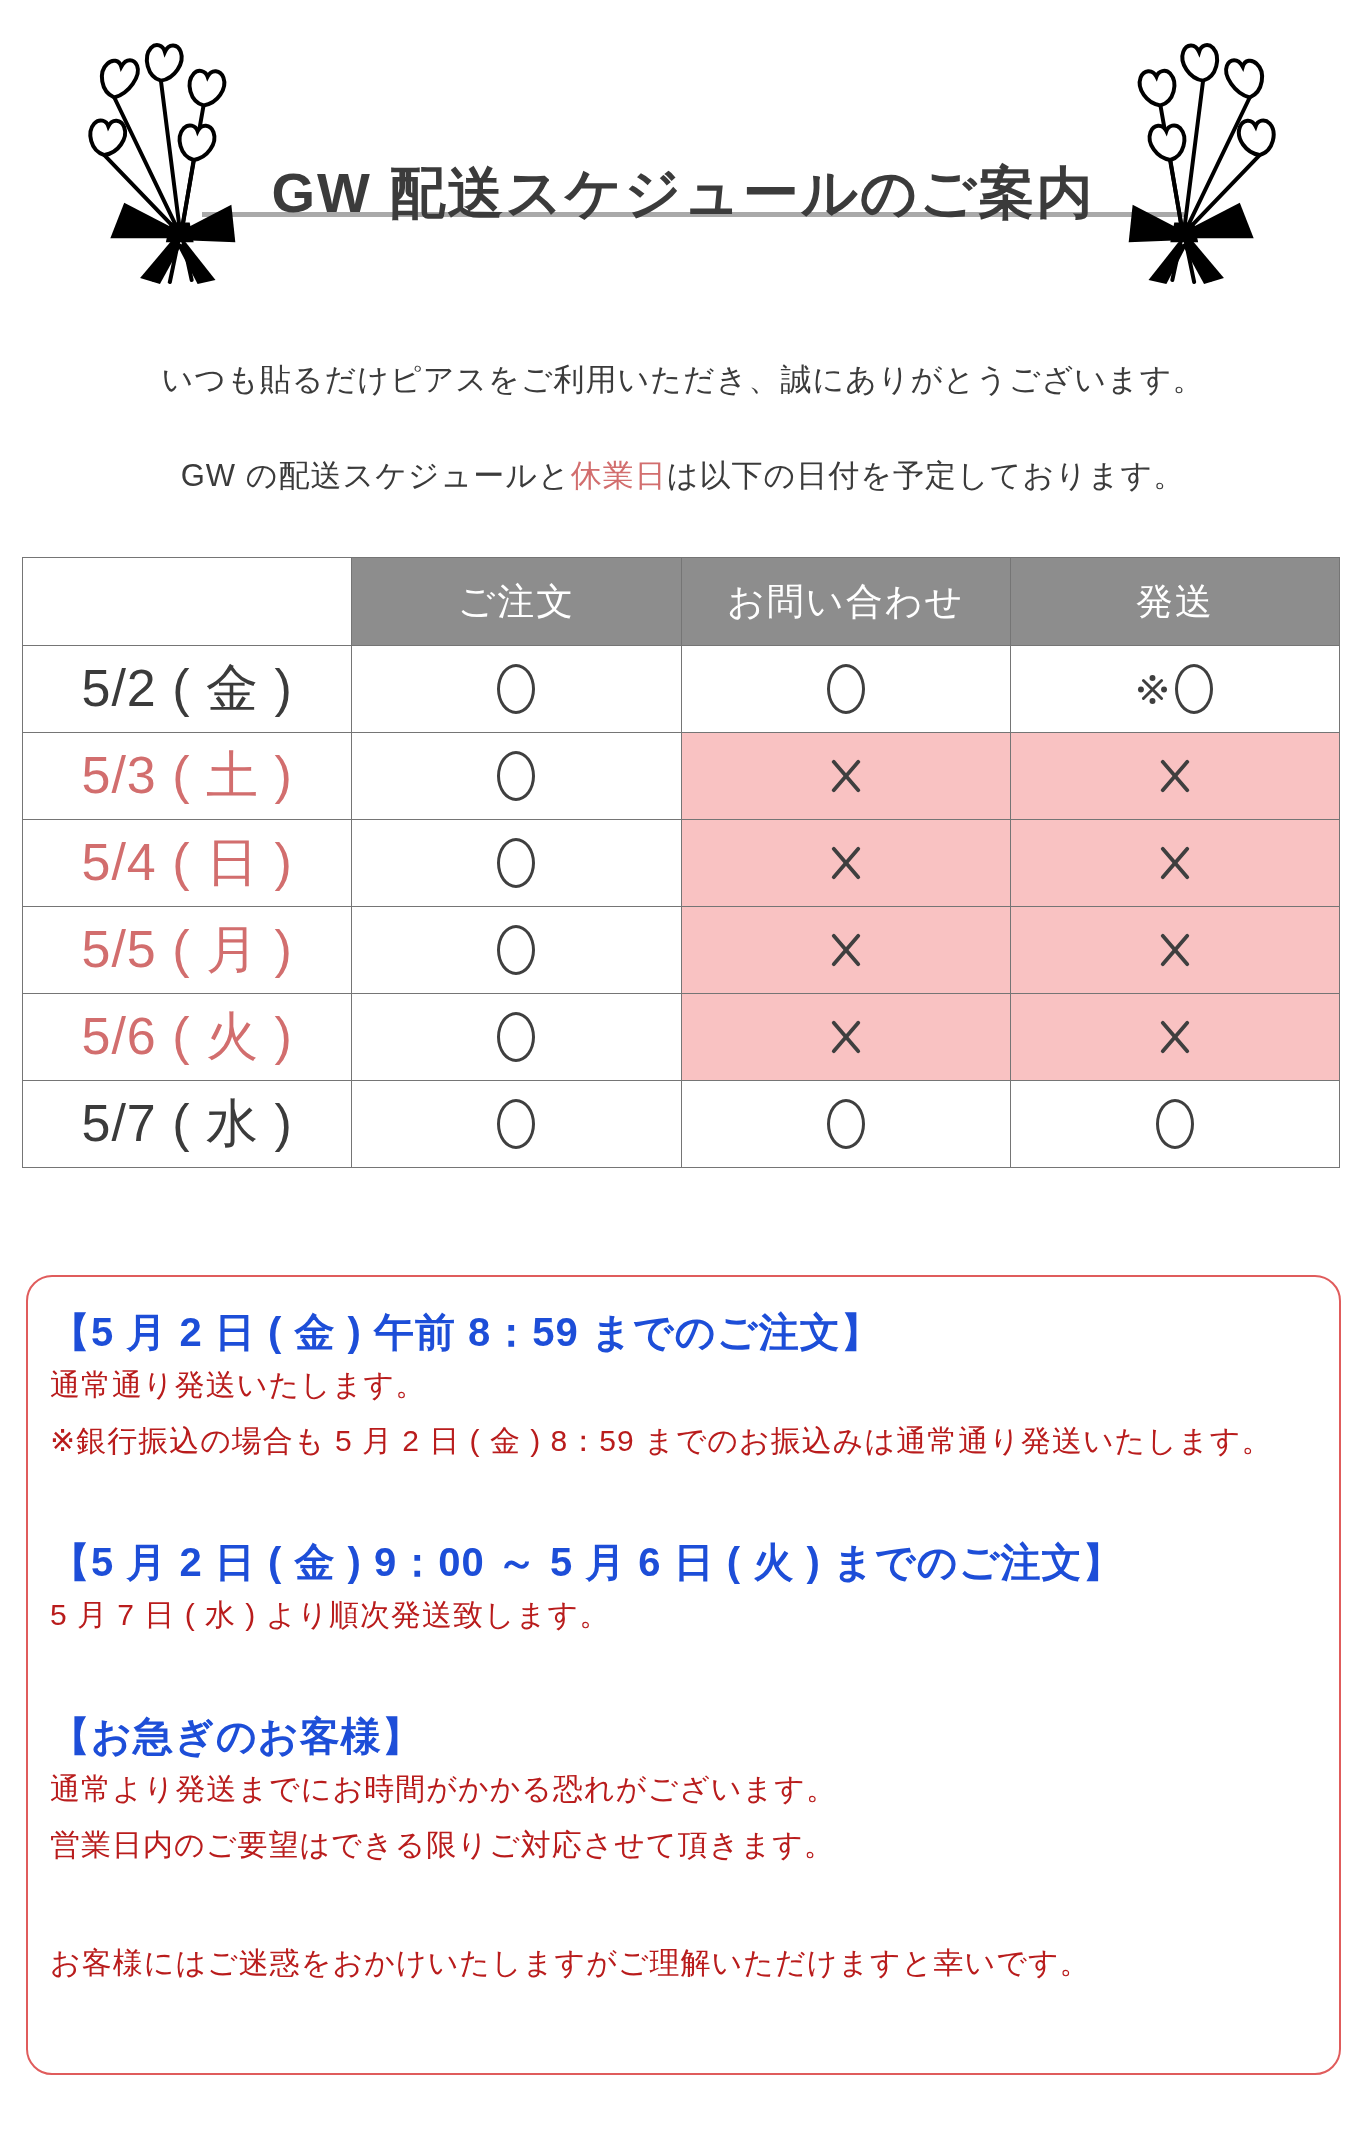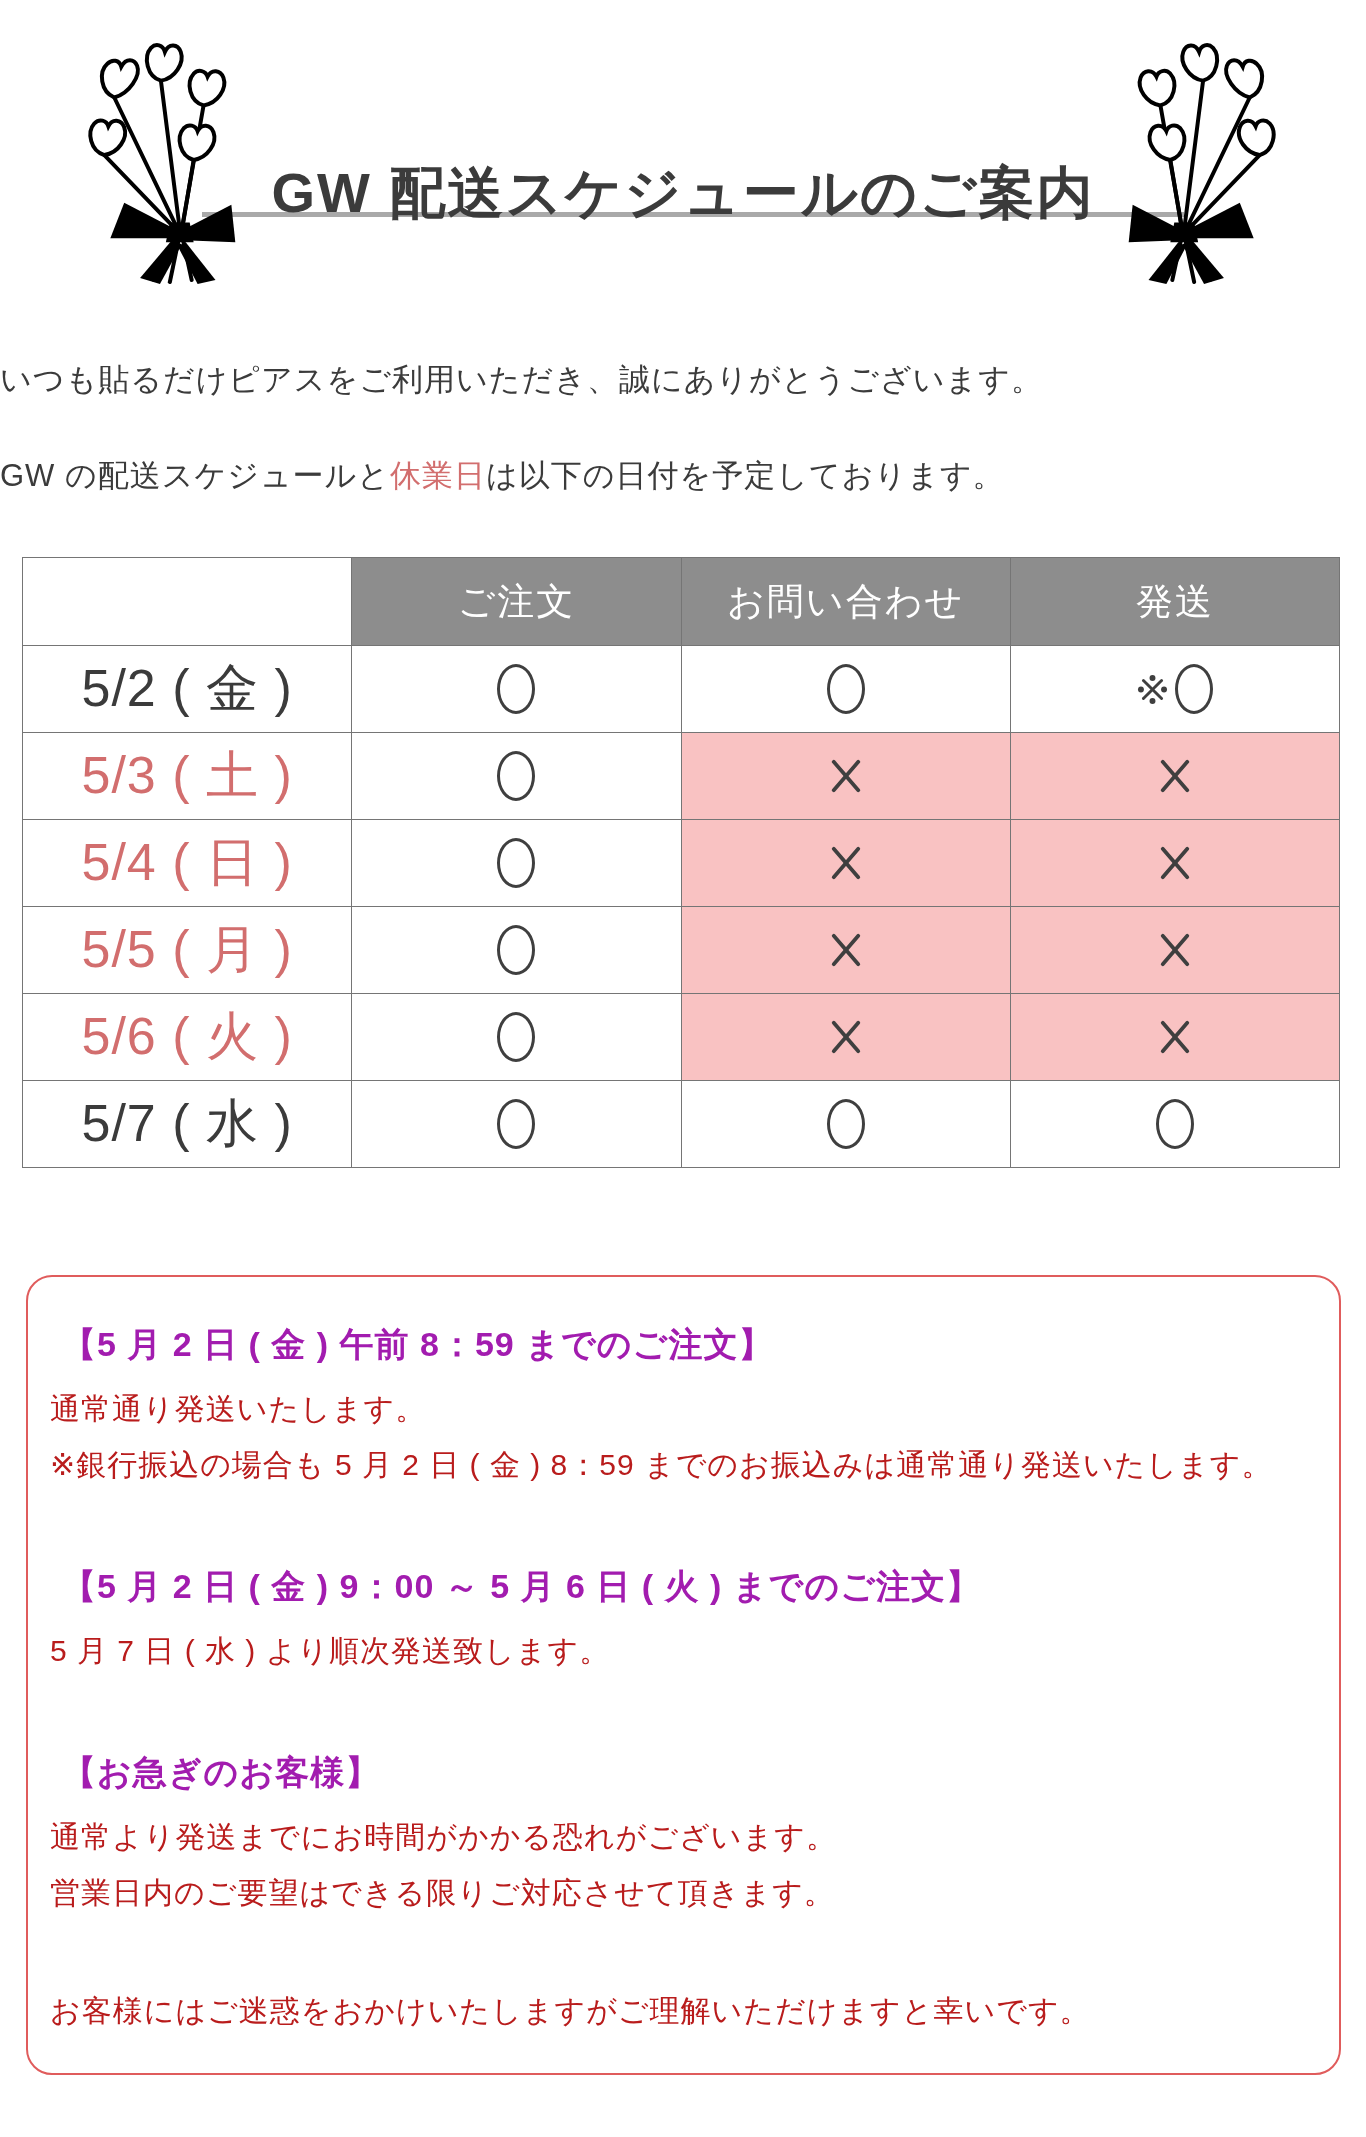--- a/index.html
+++ b/index.html
@@ -11,21 +11,21 @@
   
   .divider{position:absolute;left:202px;top:212px;width:982px;height:5px;background:#a9a9a9;z-index:0;}
   .page-title{
     position:absolute;left:0;top:118px;width:100%;text-align:center;
     font-size:56px;font-weight:600;letter-spacing:2px;color:#3b3b3b;z-index:1;
   }
   .bouquet{position:absolute;top:36px;width:170px;height:248px;z-index:2;}
   .bouquet.left{left:66px;}
   .bouquet.right{left:1128px;transform:scaleX(-1);}
   
-  .intro-line{position:absolute;left:0;width:100%;font-size:31px;letter-spacing:1px;color:#3b3b3b;}
+  .intro-line{position:absolute;left:0;width:100%;text-align:center;font-size:31px;letter-spacing:1px;color:#3b3b3b;}
   .intro-1{top:328px;}
   .intro-2{top:424px;}
   .red-text{color:#d26e6e;}
   
   table.schedule{
     position:absolute;left:22px;top:557px;width:1318px;
     border-collapse:collapse;table-layout:fixed;
   }
   table.schedule td,table.schedule th{
     border:1px solid #757575;padding:0;text-align:center;vertical-align:middle;
@@ -44,21 +44,21 @@
   svg.batsu line{stroke:#3f3f3f;stroke-width:4;stroke-linecap:round;}
   svg.kome{width:33px;height:33px;}
   svg.kome line{stroke:#3f3f3f;stroke-width:3.5;stroke-linecap:round;}
   svg.kome circle{fill:#3f3f3f;}
   
   .notes-box{
     position:absolute;left:26px;top:1275px;width:1315px;height:800px;box-sizing:border-box;
     border:2px solid #e05c5c;border-radius:26px;background:#ffffff;
     padding:30px 22px 0 22px;
   }
-  .note-heading{font-size:34px;font-weight:600;letter-spacing:1px;color:#a21caf;margin:12px;line-height:50px;}
+  .note-heading{font-size:40px;font-weight:600;letter-spacing:1px;color:#1d4ed8;margin:0;line-height:50px;}
   .note-line{font-size:30px;font-weight:400;letter-spacing:1px;color:#b91c1c;margin:0;line-height:56px;}
   .gap-top{margin-top:68px;}
   .gap-top-sm{margin-top:62px;}
   
   svg.bq path.tulip{fill:#ffffff;stroke:#000000;stroke-width:4;}
   svg.bq line.stem{stroke:#000000;stroke-width:4;stroke-linecap:round;}
   svg.bq path.bow{fill:#000000;stroke:none;}
 </style>
 </head>
 <body>

